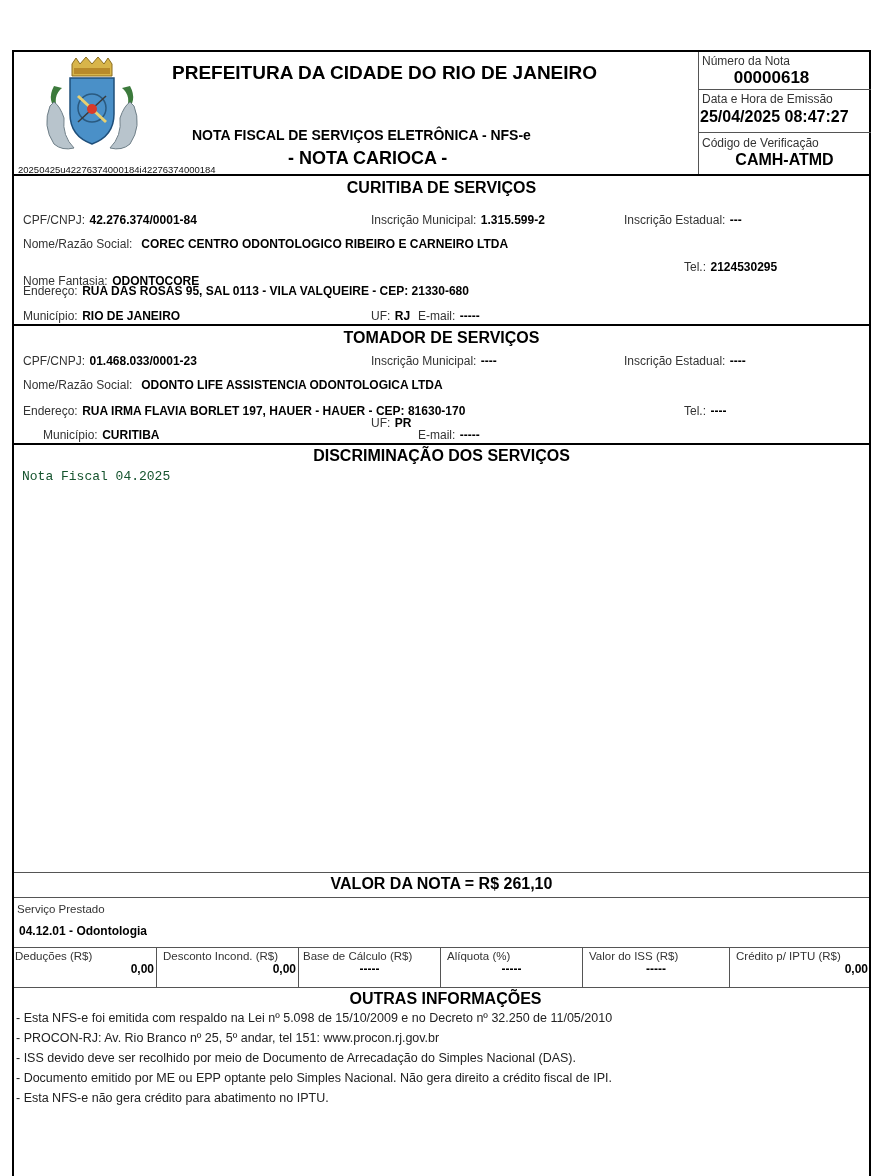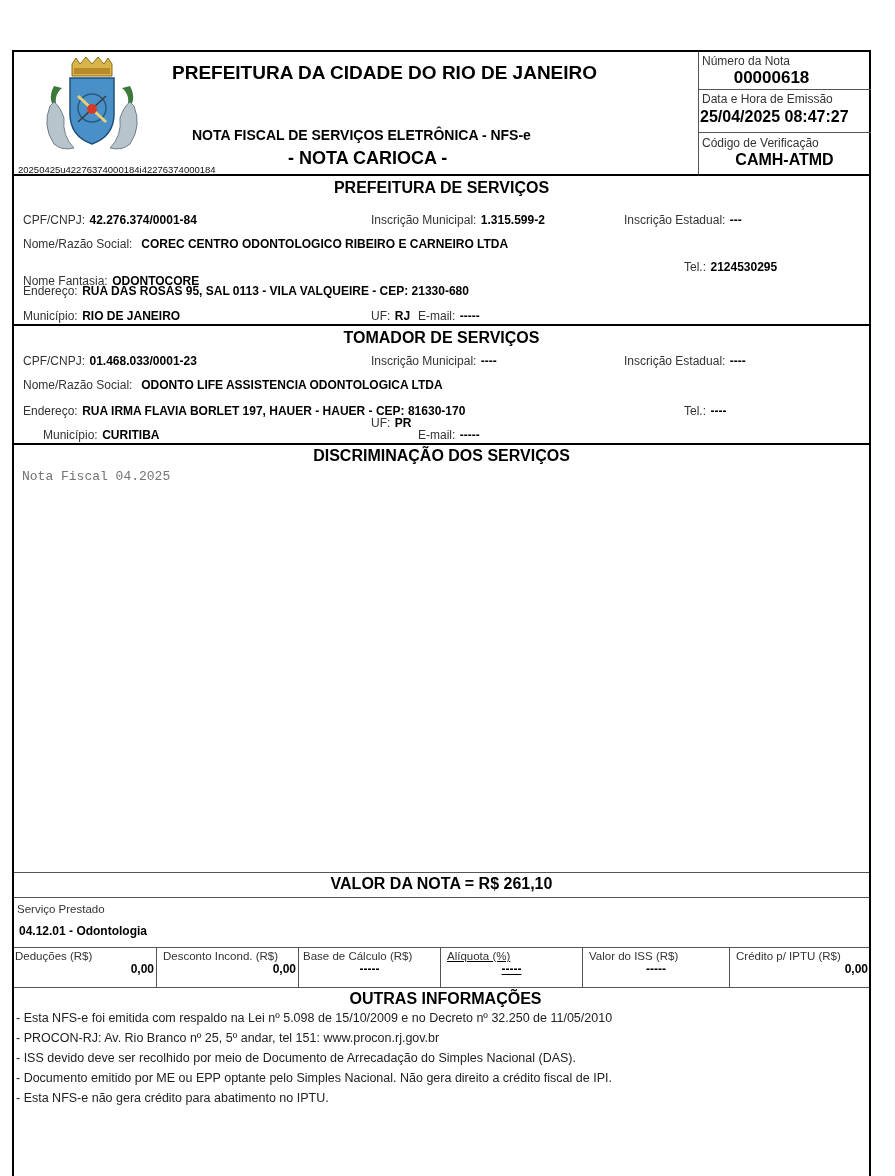--- a/index.html
+++ b/index.html
@@ -12,21 +12,21 @@
   .hline.thin { border-top: 1px solid #555; }
   .vline { position: absolute; width: 0; border-left: 1px solid #555; }
   .lbl { font-size: 12px; color: #333; }
   .val { font-size: 12px; font-weight: bold; color: #000; }
   .sec-title { font-size: 16px; font-weight: bold; text-align: center; left: 0; right: 0; }
   .hdr1 { font-size: 19px; font-weight: bold; }
   .hdr2 { font-size: 14px; font-weight: bold; }
   .hdr3 { font-size: 18px; font-weight: bold; }
   .right-box-lbl { font-size: 12px; color: #333; }
   .right-box-val { font-size: 17px; font-weight: bold; }
-  .mono { font-family: "Liberation Mono", monospace; font-size: 13px; color: #737373; }
+  .mono { font-family: "Liberation Mono", monospace; font-size: 13px; color: #14532d; }
   .info { font-size: 12.5px; color: #222; }
   .cell-lbl { font-size: 11.5px; color: #333; }
   .cell-val { font-size: 12px; font-weight: bold; text-align: right; }
   .cell-val.center { text-align: center; }
 </style>
 </head>
 <body>
 
 <div class="doc">
 
@@ -60,21 +60,21 @@
   <div class="abs" style="left:684px;top:80px;width:173px;border-top:1px solid #555;"></div>
   <div class="abs right-box-lbl" style="left:688px;top:2px;text-align:center;">Número da Nota</div>
   <div class="abs right-box-val" style="left:684px;width:147px;text-align:center;top:16px;">00000618</div>
   <div class="abs right-box-lbl" style="left:688px;top:40px;">Data e Hora de Emissão</div>
   <div class="abs right-box-val" style="left:686px;top:56px;font-size:16px;">25/04/2025 08:47:27</div>
   <div class="abs right-box-lbl" style="left:688px;top:84px;">Código de Verificação</div>
   <div class="abs right-box-val" style="left:684px;width:173px;text-align:center;top:99px;font-size:16px;">CAMH-ATMD</div>
 
   <div class="hline" style="top:122px;"></div>
 
-  <div class="abs sec-title" style="top:127px;">PREFEITURA DE SERVIÇOS</div>
+  <div class="abs sec-title" style="top:127px;">CURITIBA DE SERVIÇOS</div>
   <div class="abs" style="left:9px;top:158px;">
     <span class="lbl">CPF/CNPJ:</span>
     <span class="val">42.276.374/0001-84</span>
   </div>
   <div class="abs" style="left:357px;top:158px;">
     <span class="lbl">Inscrição Municipal:</span>
     <span class="val">1.315.599-2</span>
   </div>
   <div class="abs" style="left:610px;top:158px;">
     <span class="lbl">Inscrição Estadual:</span>
@@ -169,21 +169,21 @@
       <div class="cell-val" style="padding-right:2px;">0,00</div>
     </div>
     <div style="width:141px;border-right:1px solid #555;position:relative;">
       <div class="cell-lbl" style="padding:2px 0 0 6px;">Desconto Incond. (R$)</div>
       <div class="cell-val" style="padding-right:2px;">0,00</div>
     </div>
     <div style="width:141px;border-right:1px solid #555;position:relative;">
       <div class="cell-lbl" style="padding:2px 0 0 4px;">Base de Cálculo (R$)</div>
       <div class="cell-val center">-----</div>
     </div>
-    <div style="width:141px;border-right:1px solid #555;position:relative;text-decoration:underline;">
+    <div style="width:141px;border-right:1px solid #555;position:relative;">
       <div class="cell-lbl" style="padding:2px 0 0 6px;">Alíquota (%)</div>
       <div class="cell-val center">-----</div>
     </div>
     <div style="width:146px;border-right:1px solid #555;position:relative;">
       <div class="cell-lbl" style="padding:2px 0 0 6px;">Valor do ISS (R$)</div>
       <div class="cell-val center">-----</div>
     </div>
     <div style="flex:1;position:relative;">
       <div class="cell-lbl" style="padding:2px 0 0 6px;">Crédito p/ IPTU (R$)</div>
       <div class="cell-val" style="padding-right:1px;">0,00</div>

